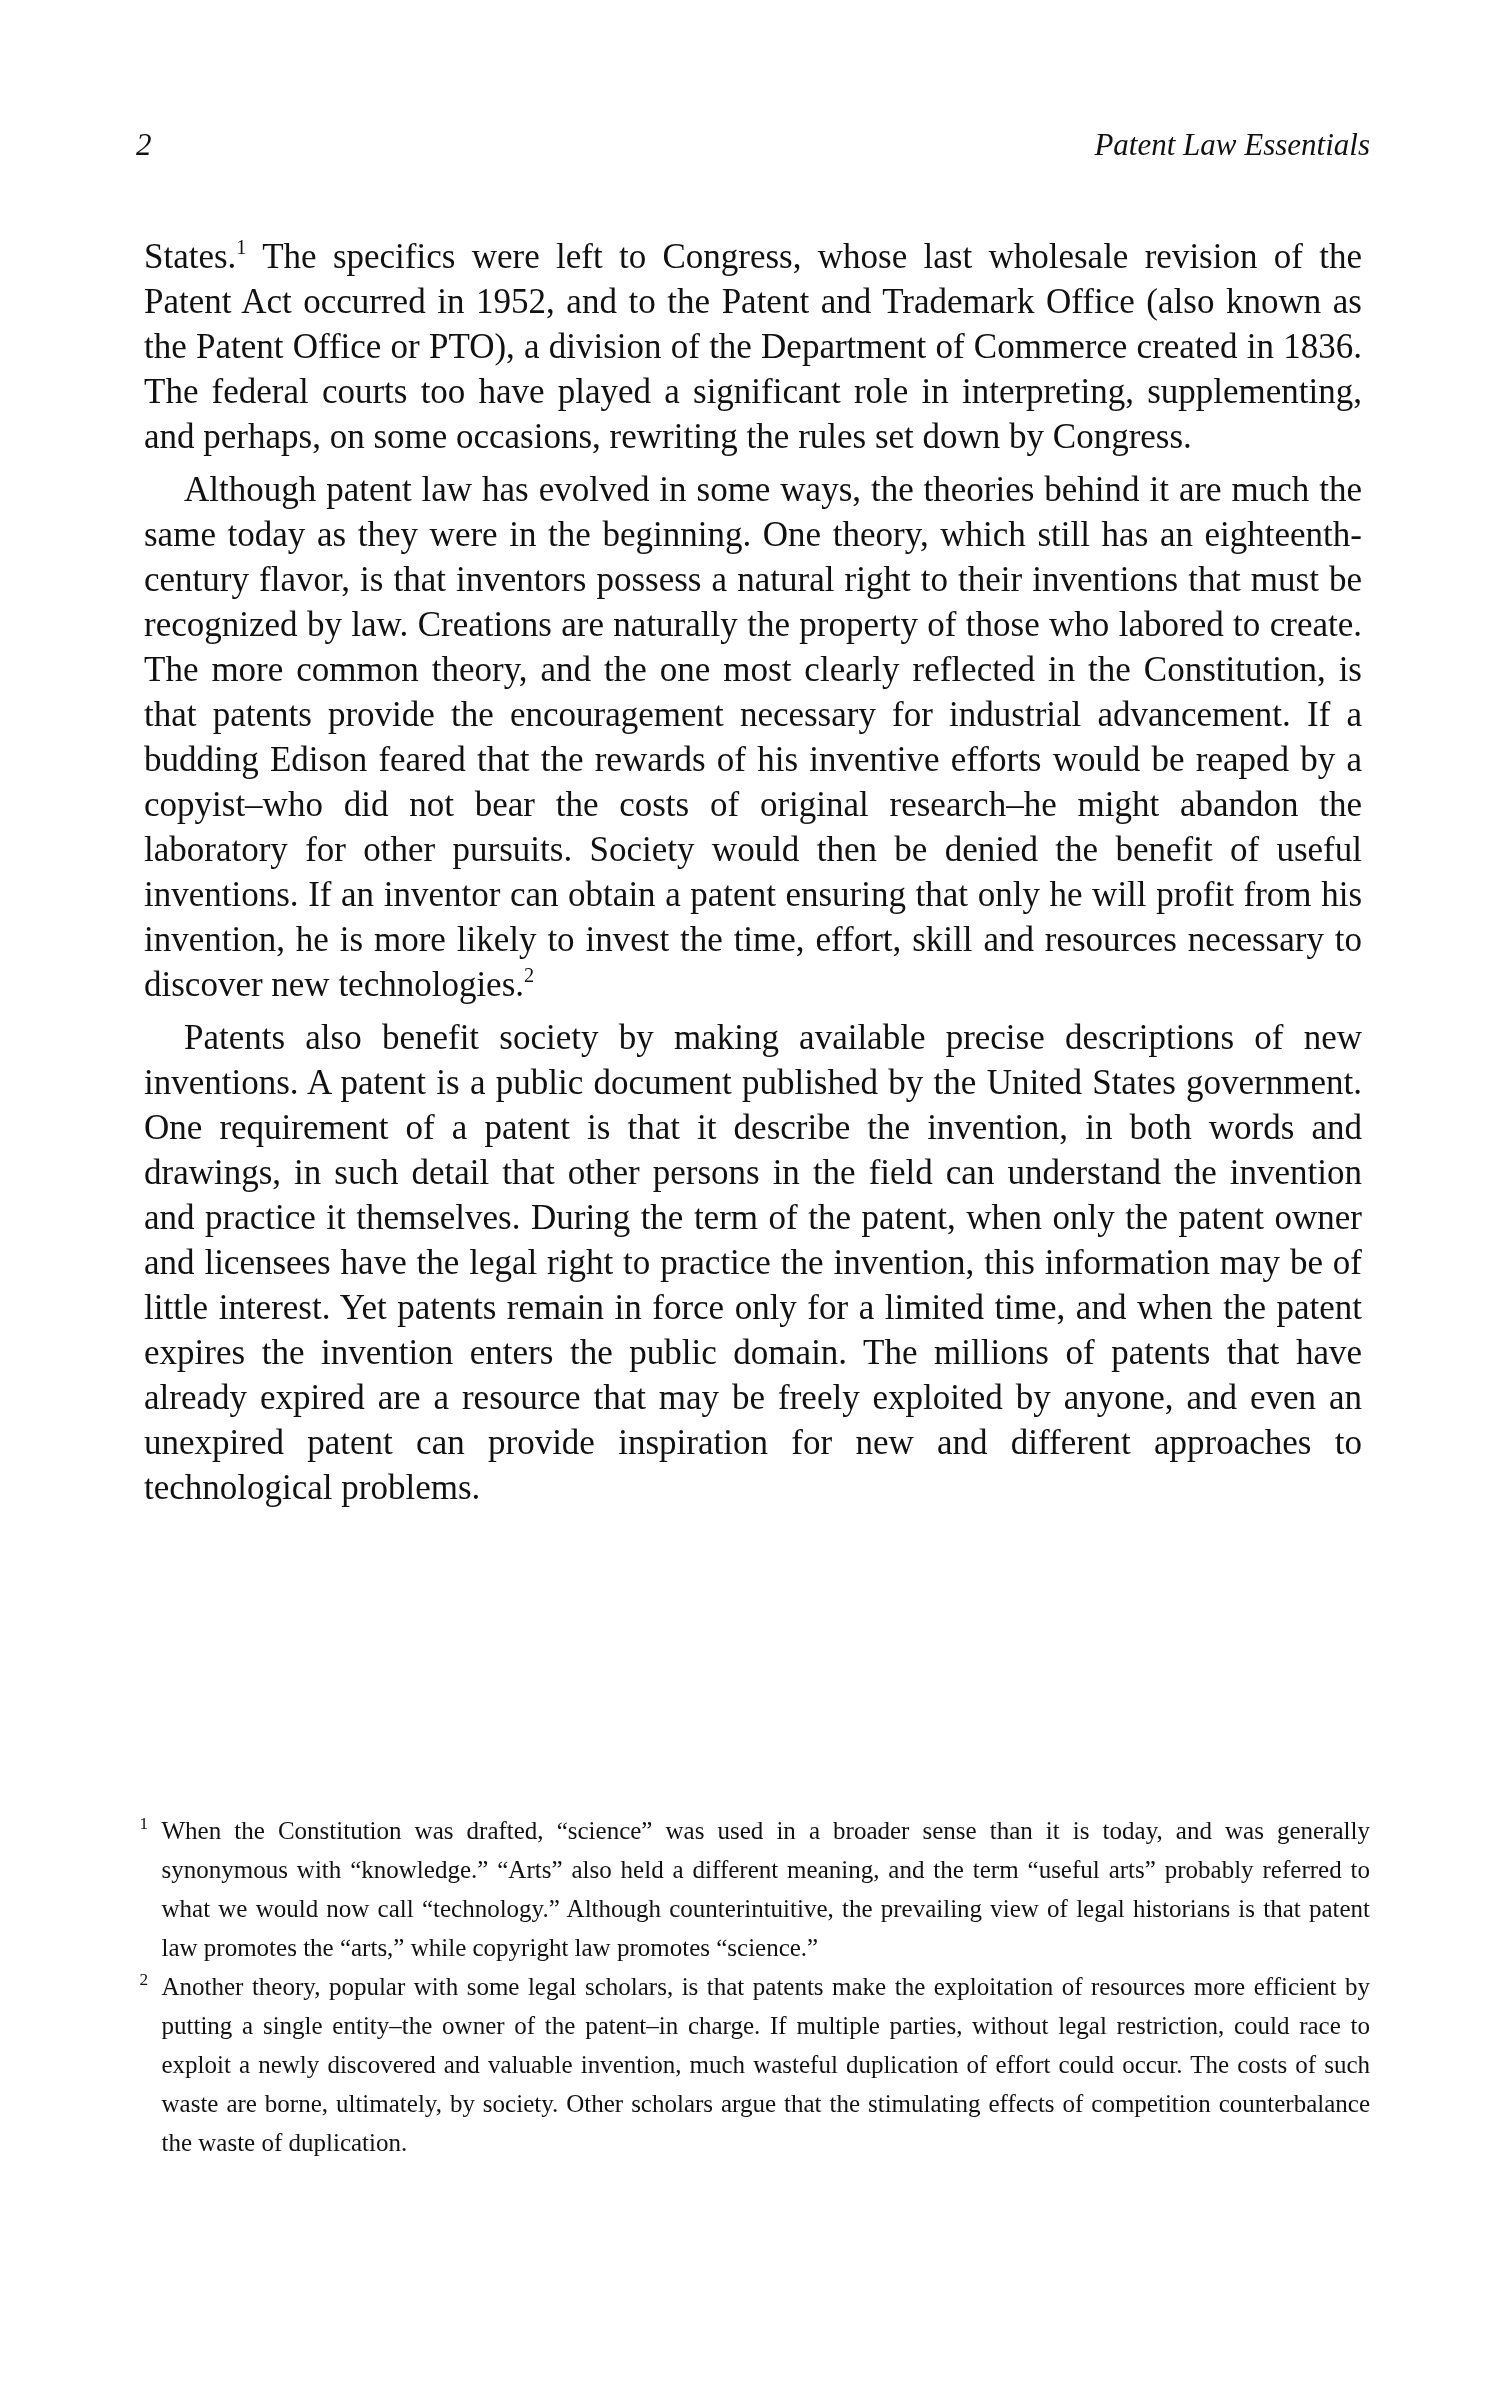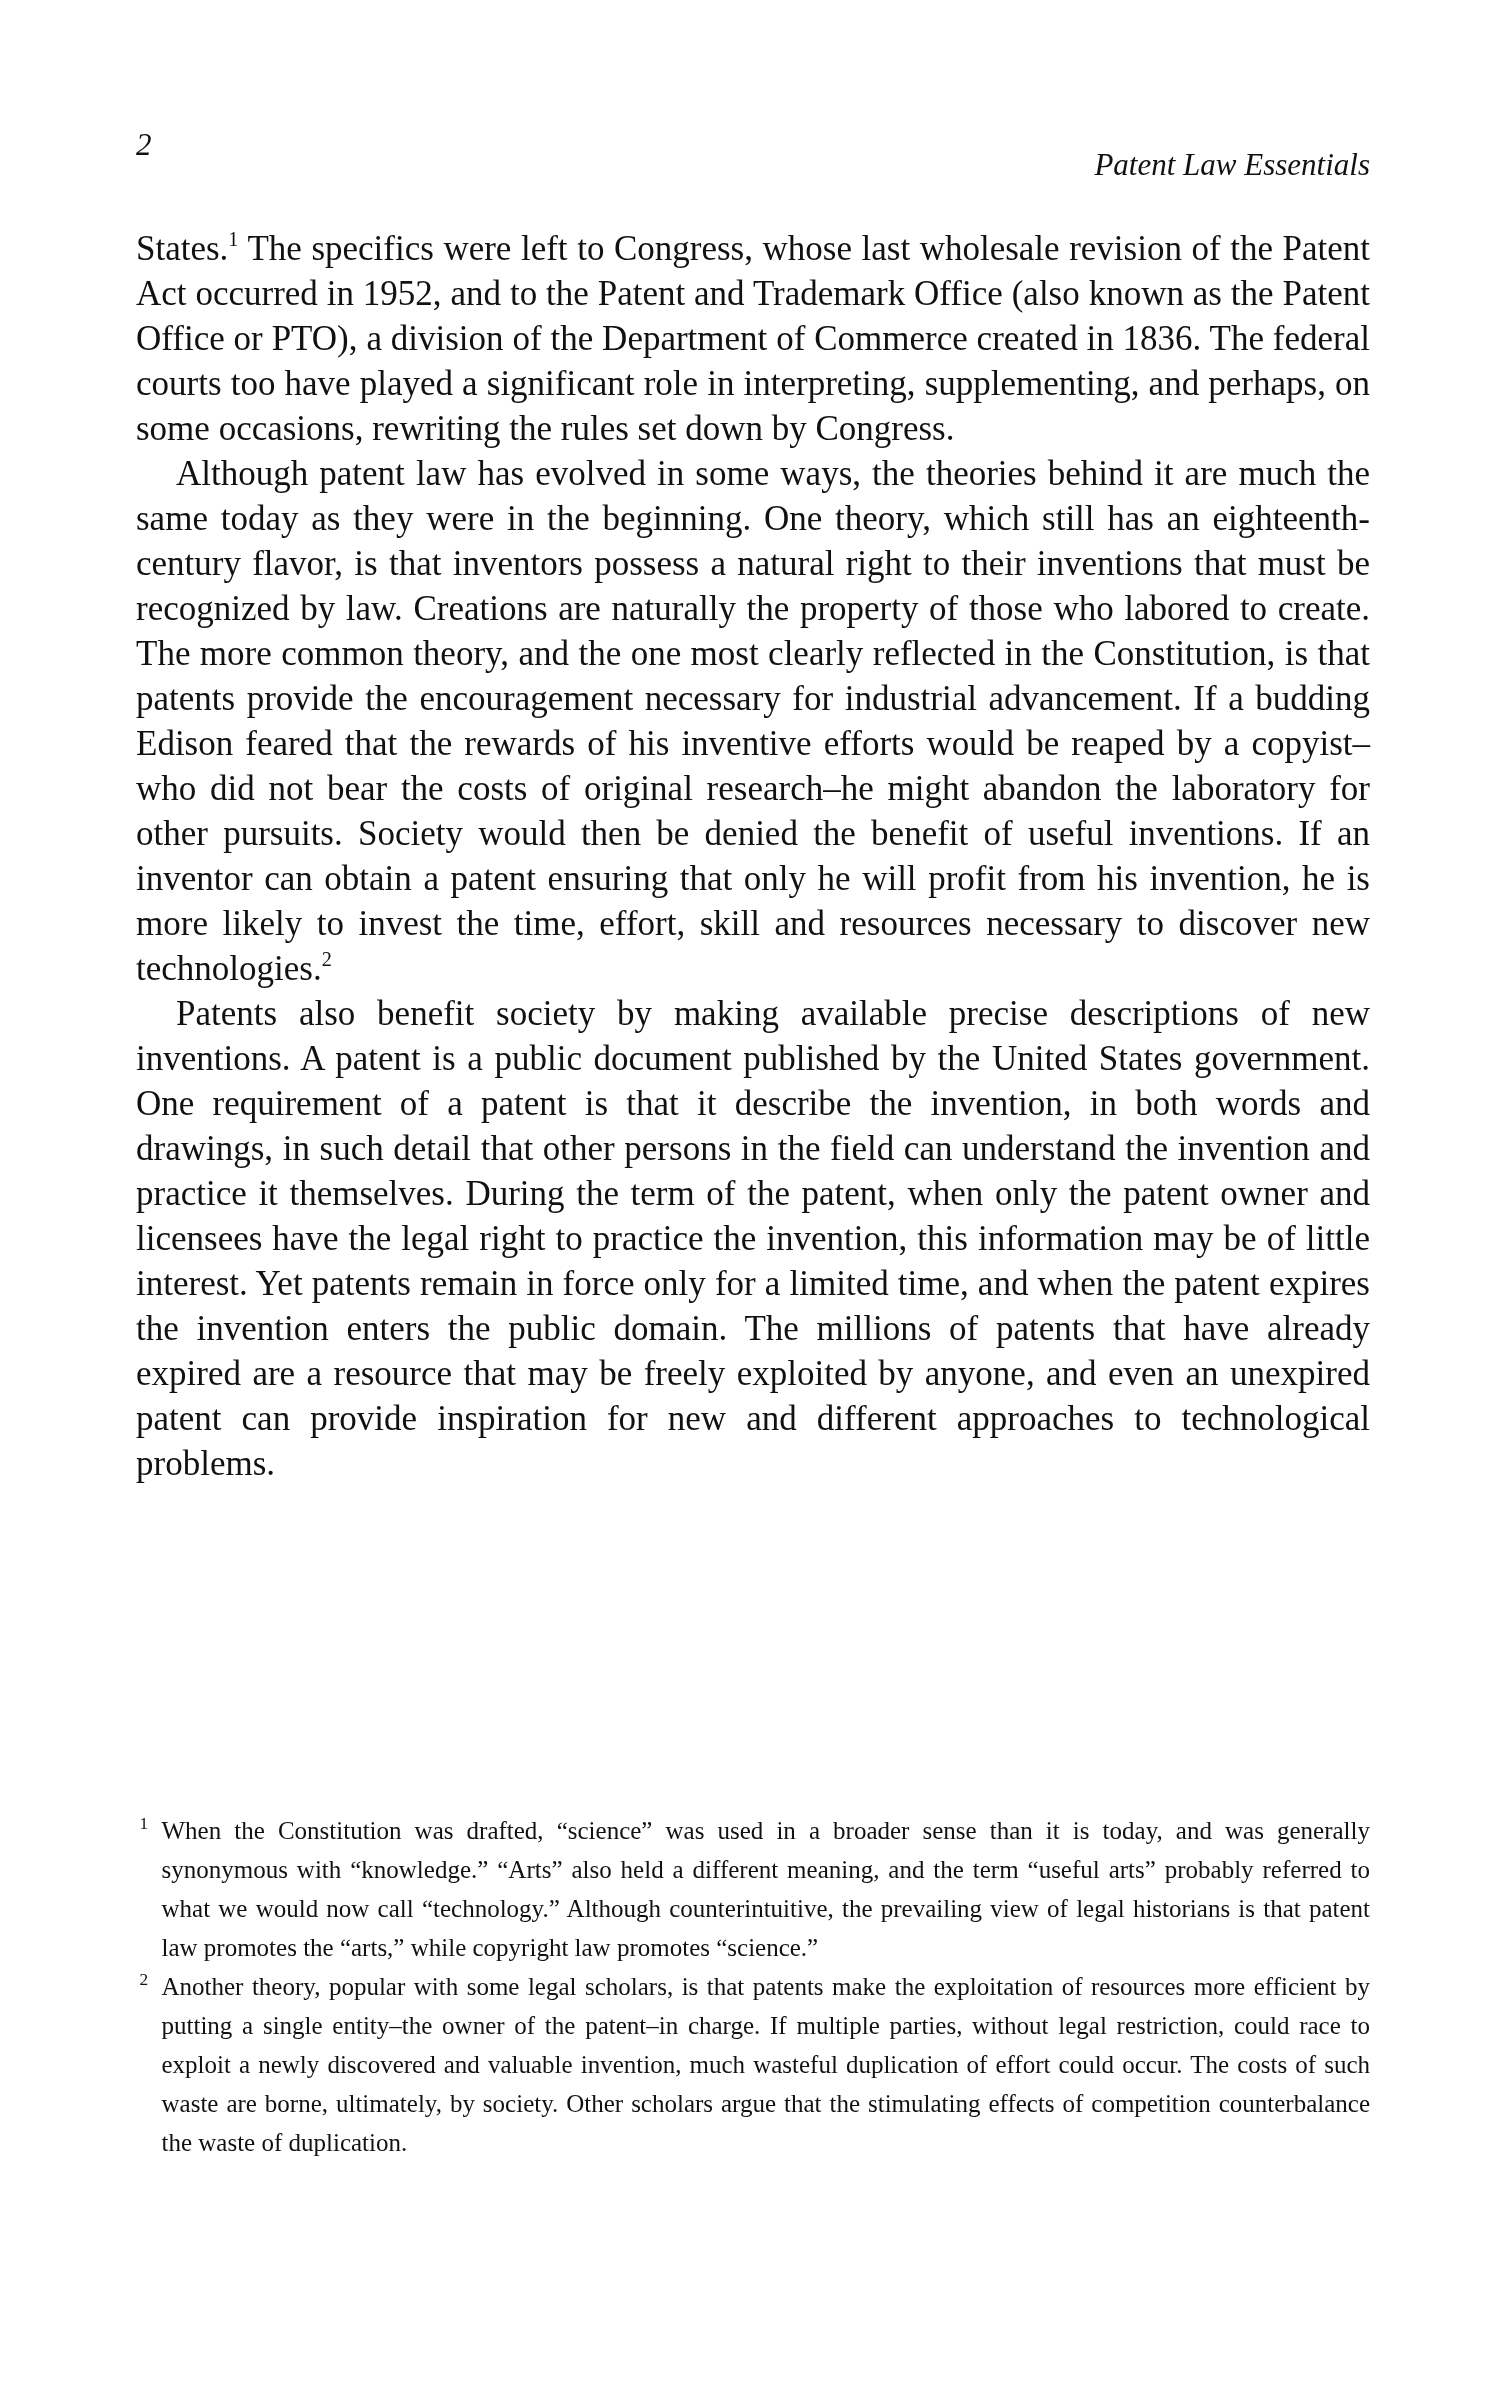--- a/index.html
+++ b/index.html
@@ -1,22 +1,22 @@
 <!DOCTYPE html>
 <html style="font-size:14.6px"><head>
 <meta charset="utf-8">
 <style>
   html, body { margin: 0; padding: 0; background: #ffffff; }
   body { width: 1507px; height: 2401px; position: relative; overflow: hidden; color: #111; font-family: "Liberation Serif", "DejaVu Serif", serif; }
   .page { position: absolute; left: 136px; width: 1234px; top: 0; }
   .running-head { position: absolute; top: 127px; left: 0; width: 1234px; height: 45px; font-size: 31px; }
   .page-number { position: absolute; left: 0; top: 0; font-style: italic; }
-  .book-title { position: absolute; right: 0; top: 0; font-style: italic; margin-top: 20px; }
+  .book-title { position: absolute; right: 0; top: 0; font-style: italic; }
   .body-text { position: absolute; top: 226px; left: 0; width: 1234px; font-size: 35px; line-height: 45px; text-align: justify; }
-  .body-text p { margin: 0; text-indent: 40px; }
+  .body-text p { margin: 8px; text-indent: 40px; }
   .body-text p.cont { text-indent: 0; }
   sup { font-size: 58%; line-height: 0; vertical-align: 0.7em; }
   .footnotes { position: absolute; top: 1811px; left: 0; width: 1234px; font-size: 25px; line-height: 39px; text-align: justify; }
   .footnote { position: relative; padding-left: 25.5px; margin: 0; }
   .fn-mark { position: absolute; left: 3.6px; top: -7.3px; font-size: 17.3px; }
   em { font-style: italic; }
 </style>
 </head>
 <body>
 

